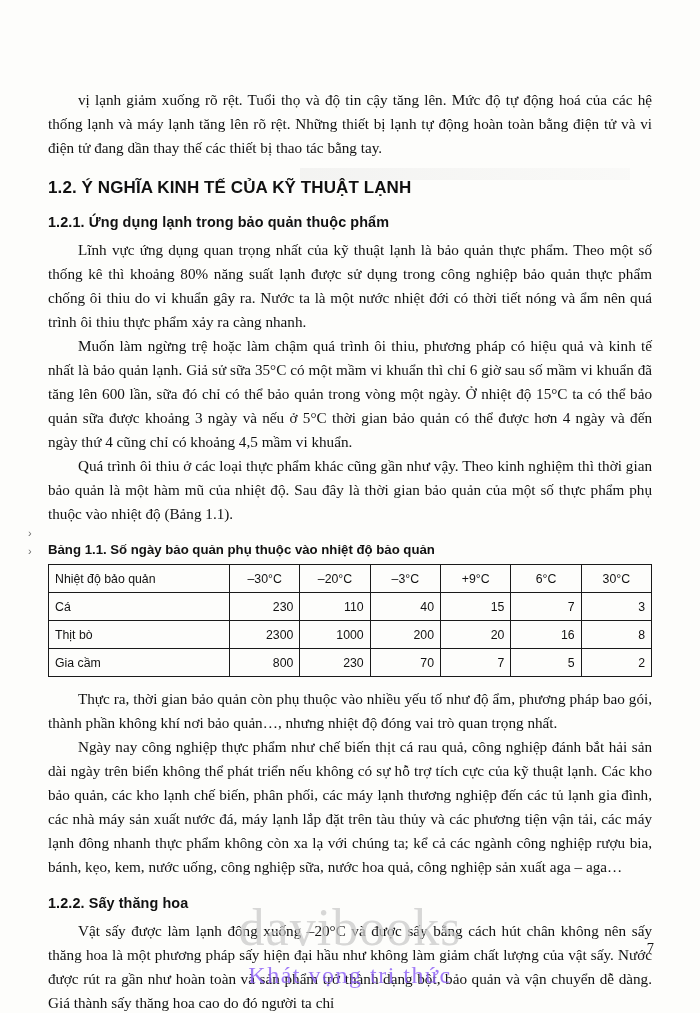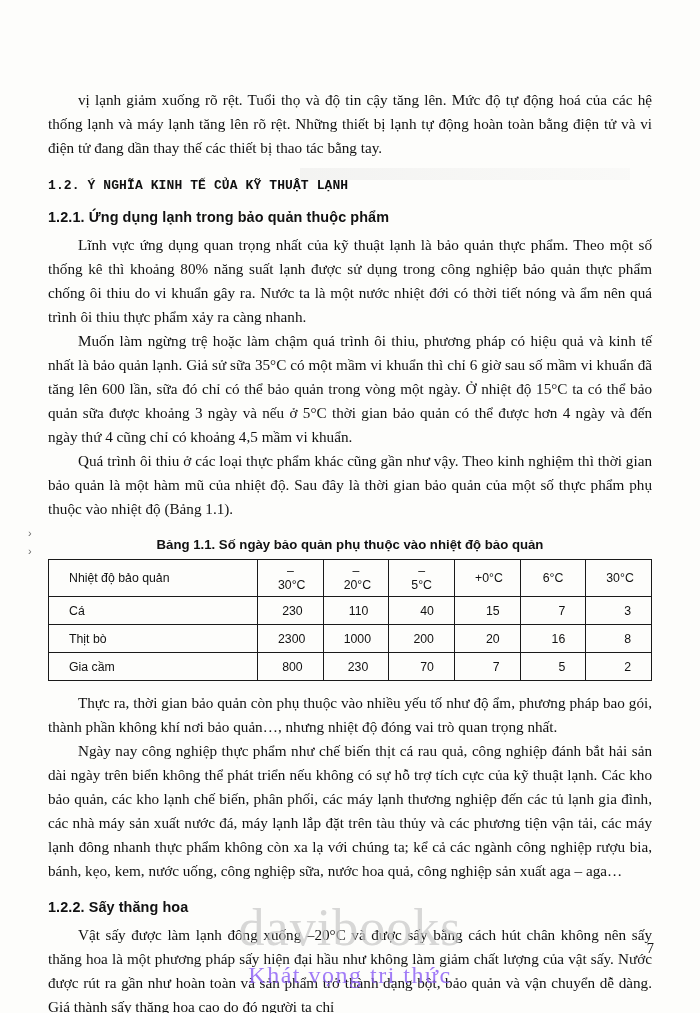--- a/index.html
+++ b/index.html
@@ -31,52 +31,52 @@
   }
   p.body {
     margin: 0 0 0 0;
     font-size: 15.2px;
     line-height: 1.58;
     text-align: justify;
     text-indent: 30px;
     hyphens: none;
   }
   h2.heading {
-    font-family: Liberation Mono, monospace;
-    font-size: 13px;
+    font-family: Liberation Sans, sans-serif;
+    font-size: 17px;
     font-weight: bold;
     margin: 18px 0 10px 0;
     letter-spacing: 0.1px;
   }
   h3.subheading {
     font-family: "Liberation Sans", sans-serif;
     font-size: 14.4px;
     font-weight: bold;
     margin: 16px 0 8px 0;
     letter-spacing: 0.1px;
   }
   .gap-md { height: 10px; }
 
   .table-caption {
     font-family: "Liberation Sans", sans-serif;
     font-size: 13.2px;
     font-weight: bold;
-    text-align: center;
+    text-align: left;
     margin: 16px 0 7px 0;
   }
   table.data {
     border-collapse: collapse;
     width: 100%;
     font-family: "Liberation Sans", sans-serif;
     font-size: 12.3px;
     table-layout: fixed;
   }
   table.data th, table.data td {
     border: 1px solid #1a1a1a;
-    padding: 4px 20px;
+    padding: 4px 6px;
     height: 19px;
     vertical-align: middle;
   }
   table.data th {
     font-weight: normal;
     text-align: center;
   }
   table.data th.rowhead, table.data td.rowhead {
     text-align: left;
     width: 168px;
@@ -161,22 +161,22 @@
     <p class="body">Quá trình ôi thiu ở các loại thực phẩm khác cũng gần như vậy. Theo kinh nghiệm thì thời gian bảo quản là một hàm mũ của nhiệt độ. Sau đây là thời gian bảo quản của một số thực phẩm phụ thuộc vào nhiệt độ (Bảng 1.1).</p>
 
     <div class="table-caption">Bảng 1.1. Số ngày bảo quản phụ thuộc vào nhiệt độ bảo quản</div>
 
     <table class="data">
       <thead>
         <tr>
           <th class="rowhead">Nhiệt độ bảo quản</th>
           <th>–30°C</th>
           <th>–20°C</th>
-          <th>–5°C</th>
-          <th>+0°C</th>
+          <th>–3°C</th>
+          <th>+9°C</th>
           <th>6°C</th>
           <th>30°C</th>
         </tr>
       </thead>
       <tbody>
         <tr>
           <td class="rowhead">Cá</td>
           <td class="num">230</td>
           <td class="num">110</td>
           <td class="num">40</td>

